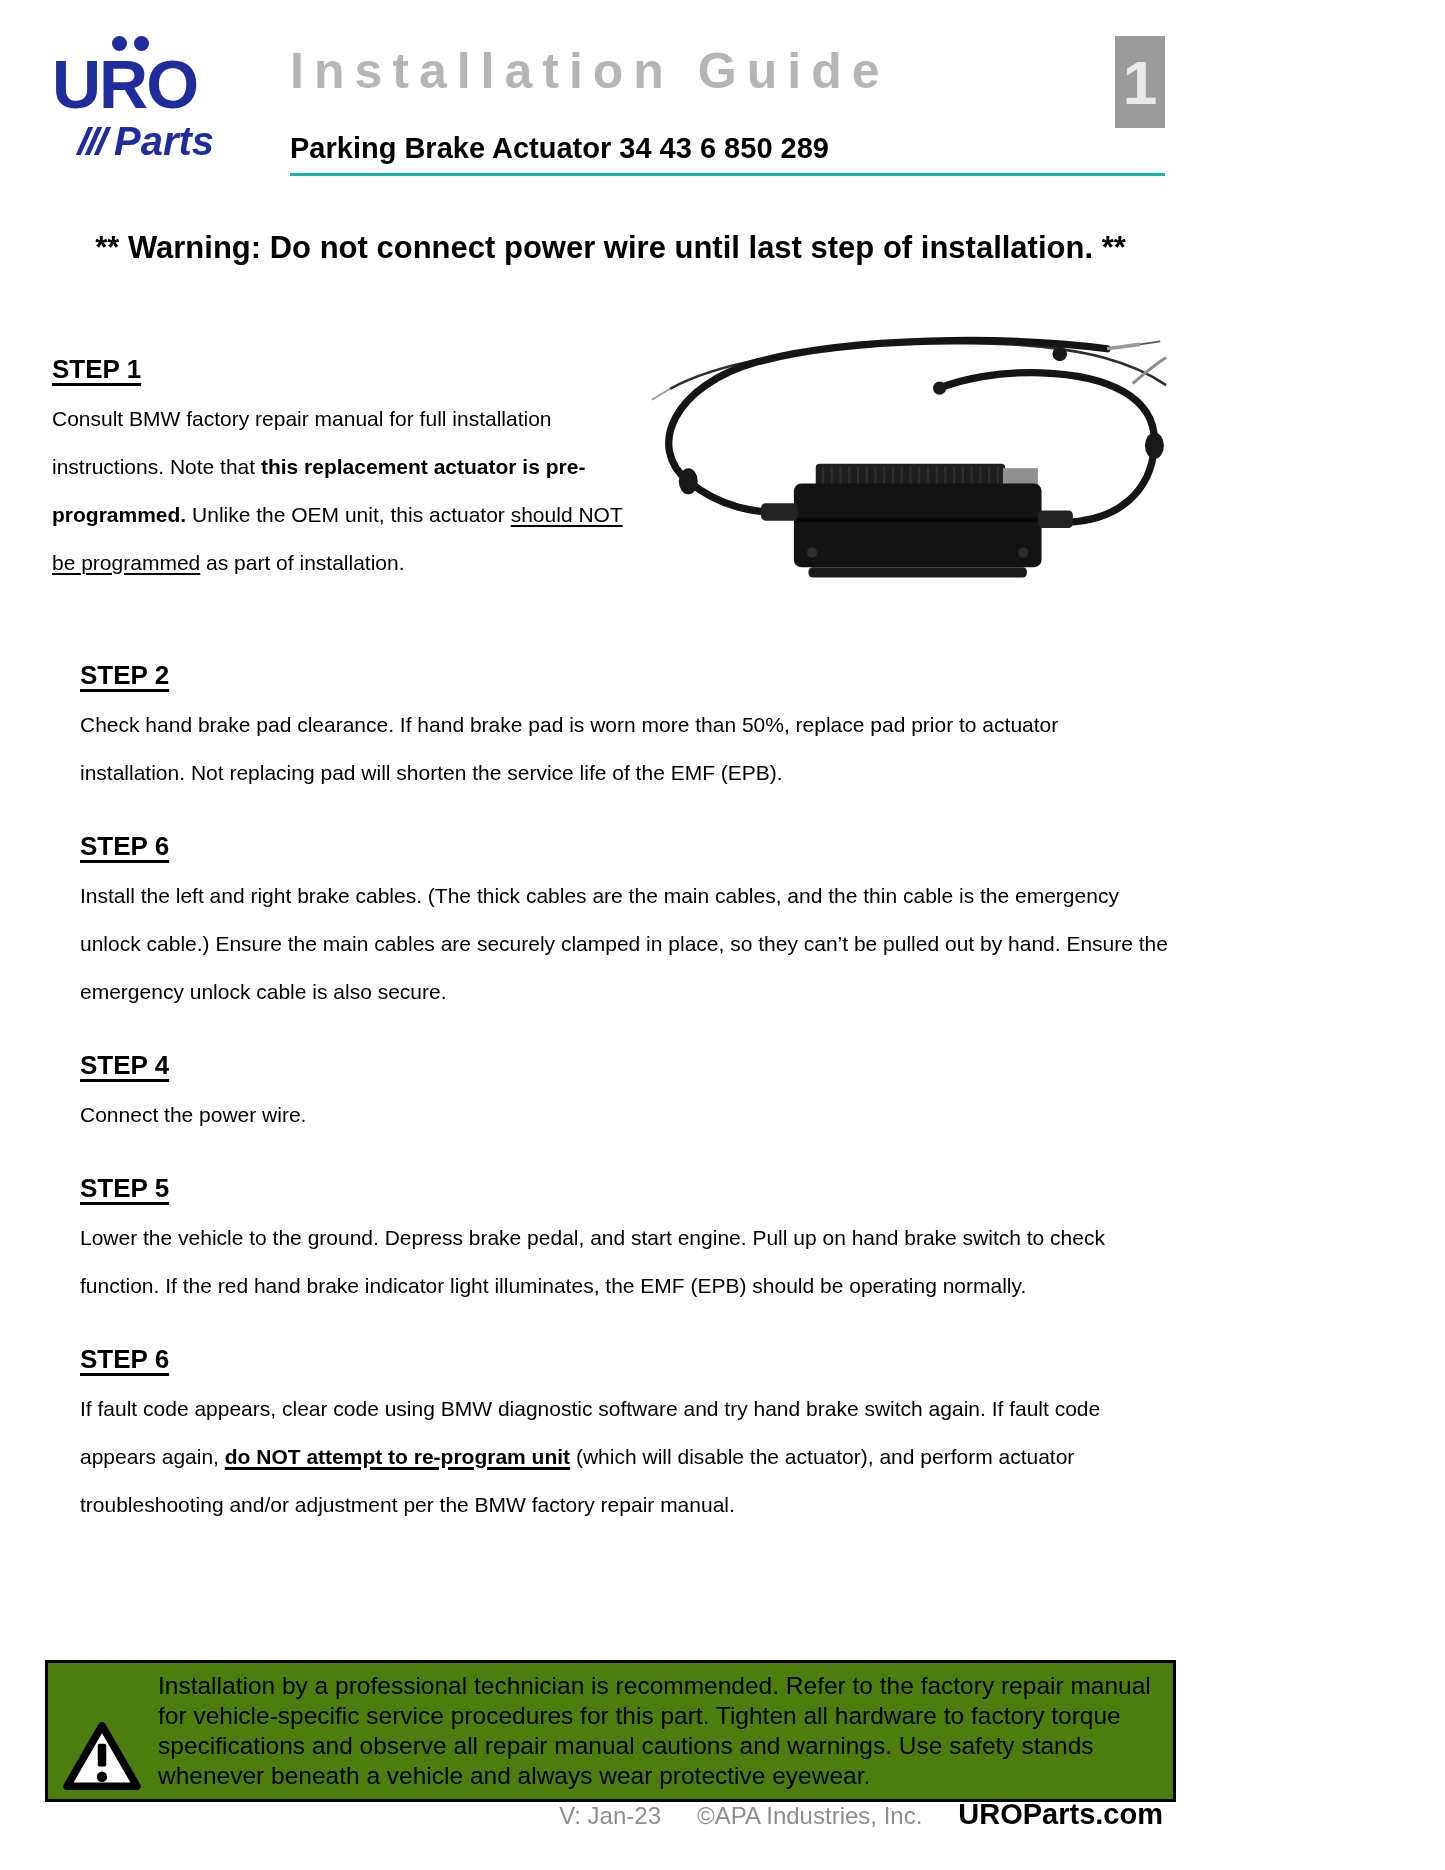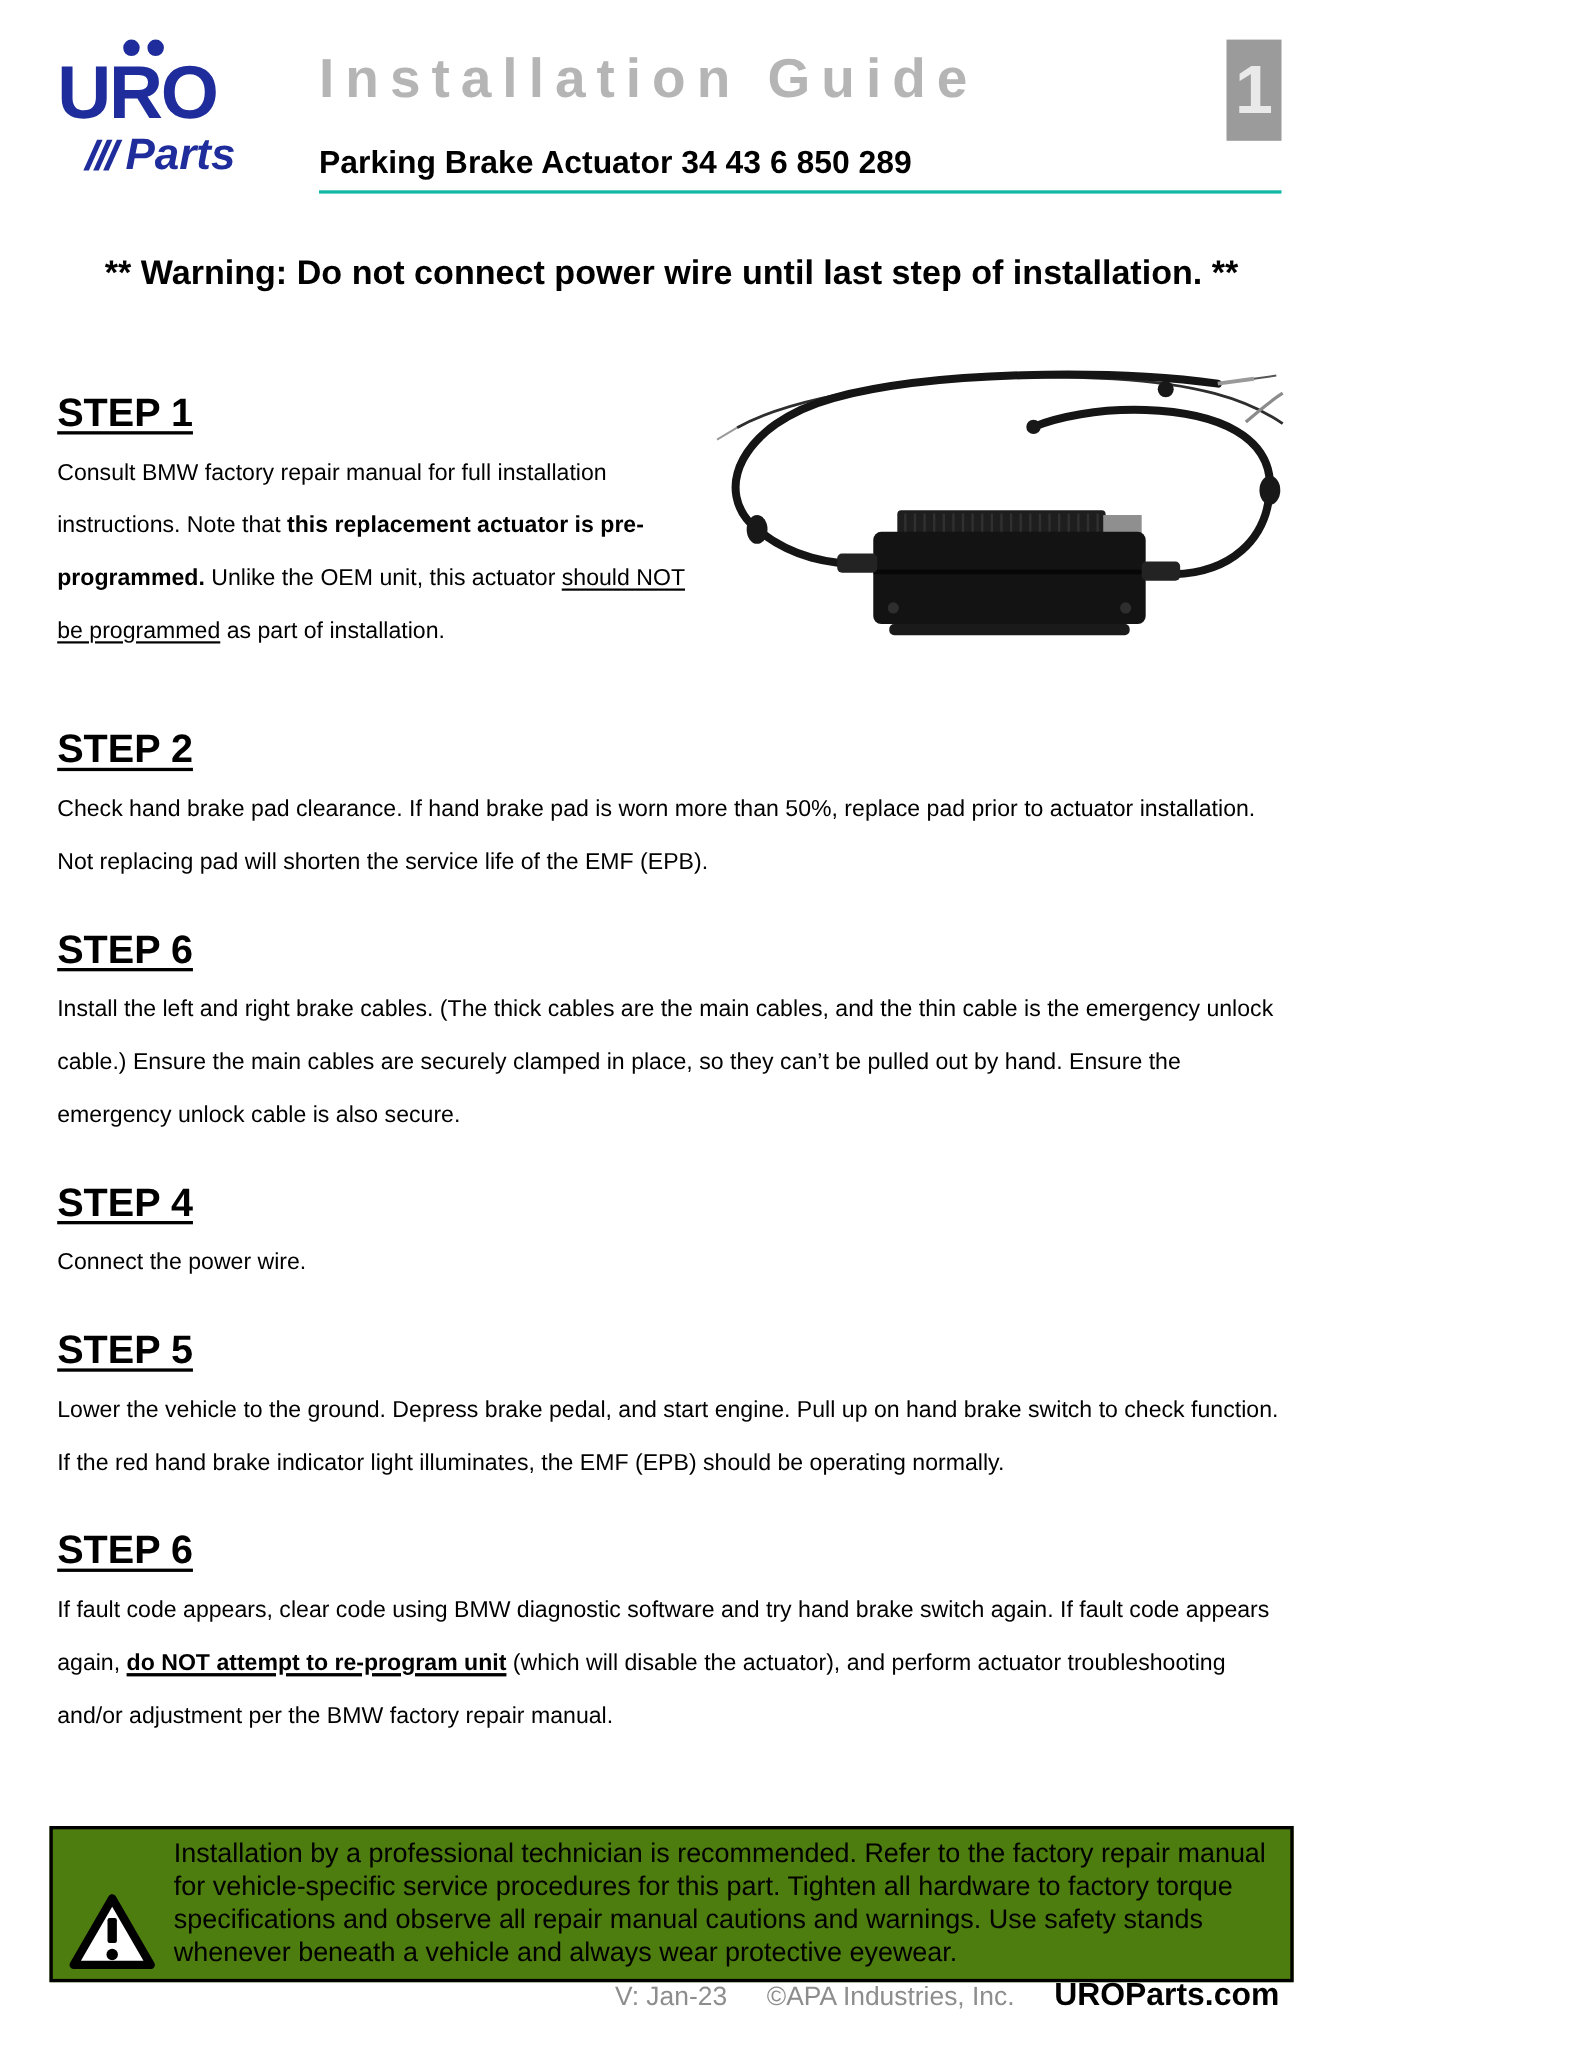--- a/index.html
+++ b/index.html
@@ -27,27 +27,27 @@
   
   .warning-line{text-align:center;font-size:31px;font-weight:bold;margin-top:54px;}
 
   
   .content{padding:0 52px;}
   .step1-row{display:flex;margin-top:88px;}
   .step1-col{width:578px;flex:0 0 auto;}
   .photo-wrap{flex:1;min-width:0;margin-top:-64px;height:336px;}
   .photo-wrap svg{width:100%;height:100%;}
 
-  .step-h{font-size:36px;font-weight:bold;margin:0;display:inline-block;
+  .step-h{font-size:26px;font-weight:bold;margin:0;display:inline-block;
           text-decoration:underline;text-decoration-thickness:3px;text-underline-offset:5px;}
   .body{font-size:21px;line-height:48px;margin:10px 0 0;max-width:1330px;}
   .b{font-weight:bold;}
   .u{text-decoration:underline;text-decoration-thickness:2px;text-underline-offset:3px;}
   .bu{font-weight:bold;text-decoration:underline;text-decoration-thickness:3px;text-underline-offset:3px;}
-  .step{margin-top:34px;}
+  .step{margin-top:34px;margin-left:28px;}
   .notice{margin-top:46px;}
 
   
   .safety-box{position:absolute;left:45px;right:45px;top:1660px;border:3px solid #000;
               display:flex;align-items:flex-end;gap:16px;padding:8px 14px;box-sizing:border-box;background:#4d7c0f;}
   .tri{width:80px;height:70px;flex:0 0 auto;}
   .safety-text{font-size:24.5px;line-height:30px;margin:0;}
   .footer{position:absolute;top:1798px;right:58px;display:flex;align-items:baseline;gap:36px;}
   .f-gray{color:#8d8d8d;font-size:24px;}
   .f-site{color:#000;font-size:29px;font-weight:bold;}

